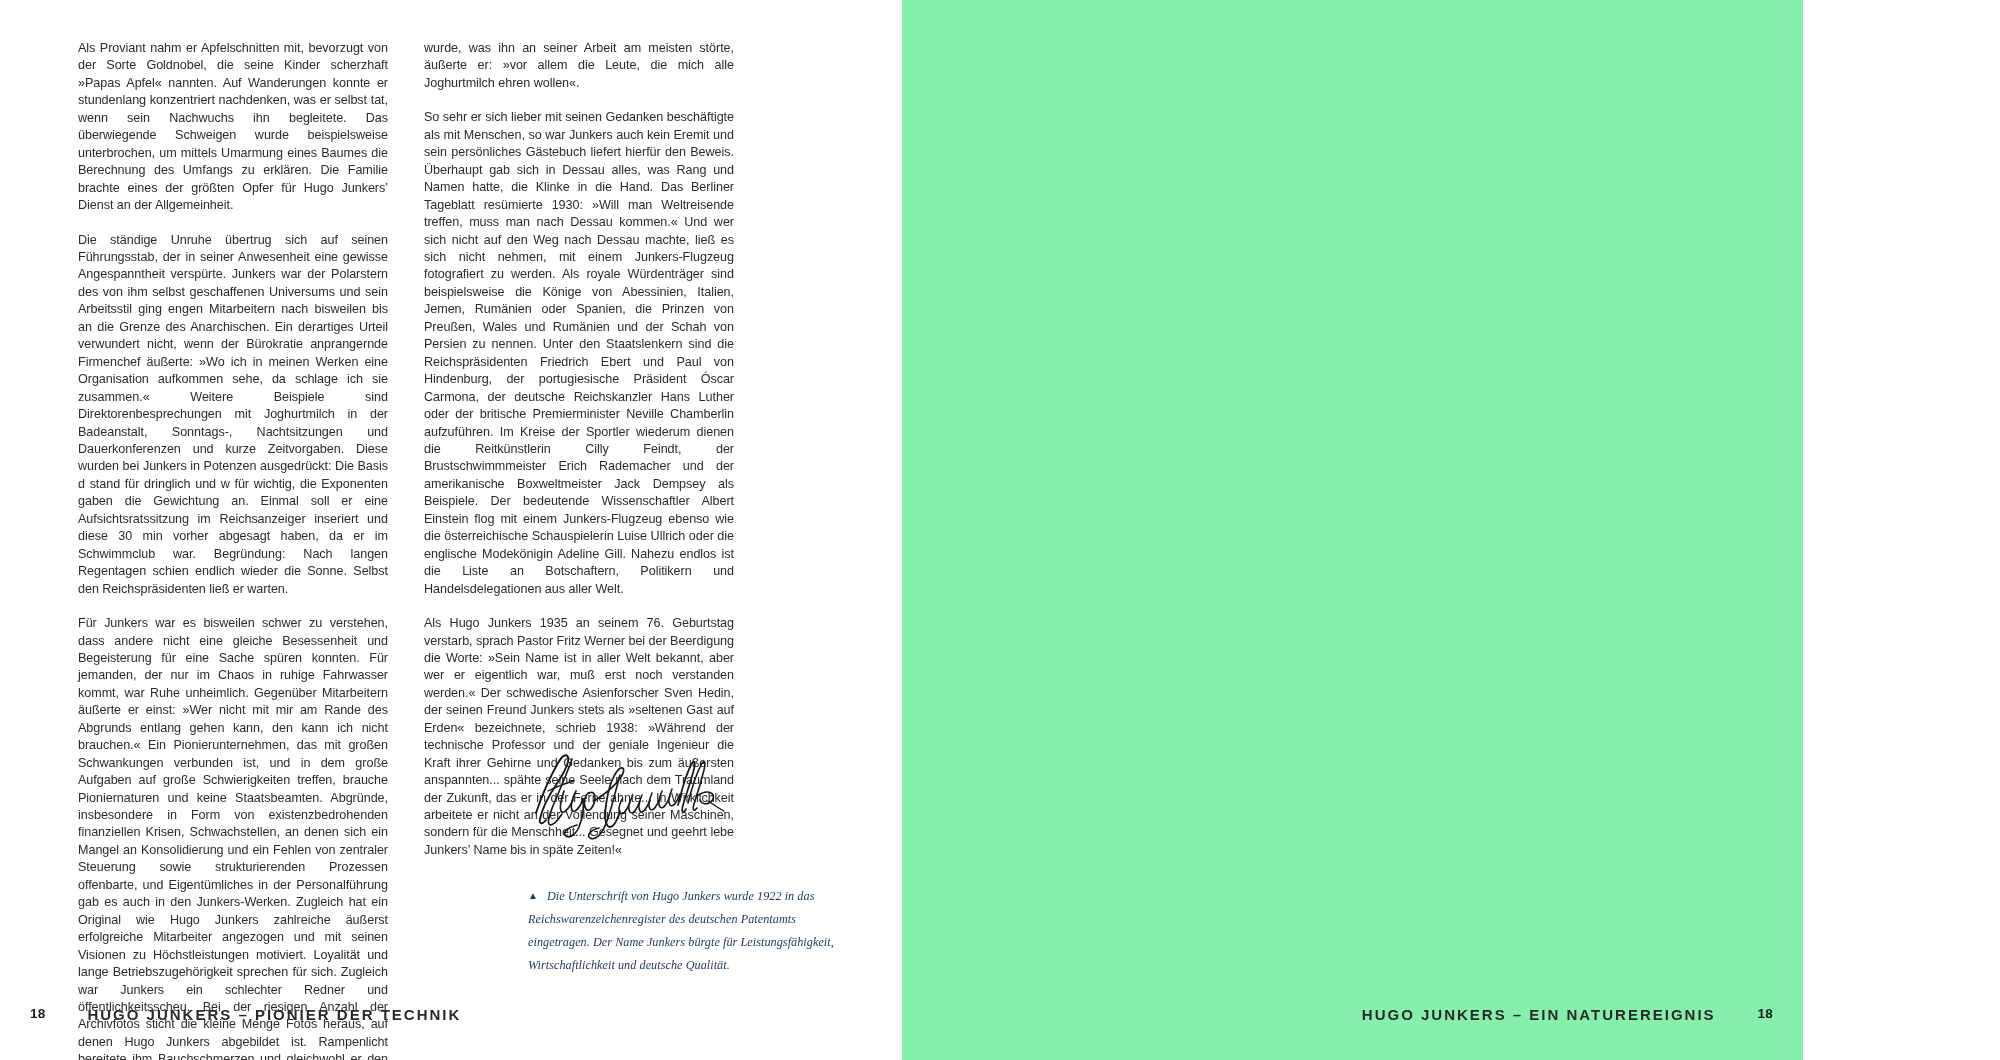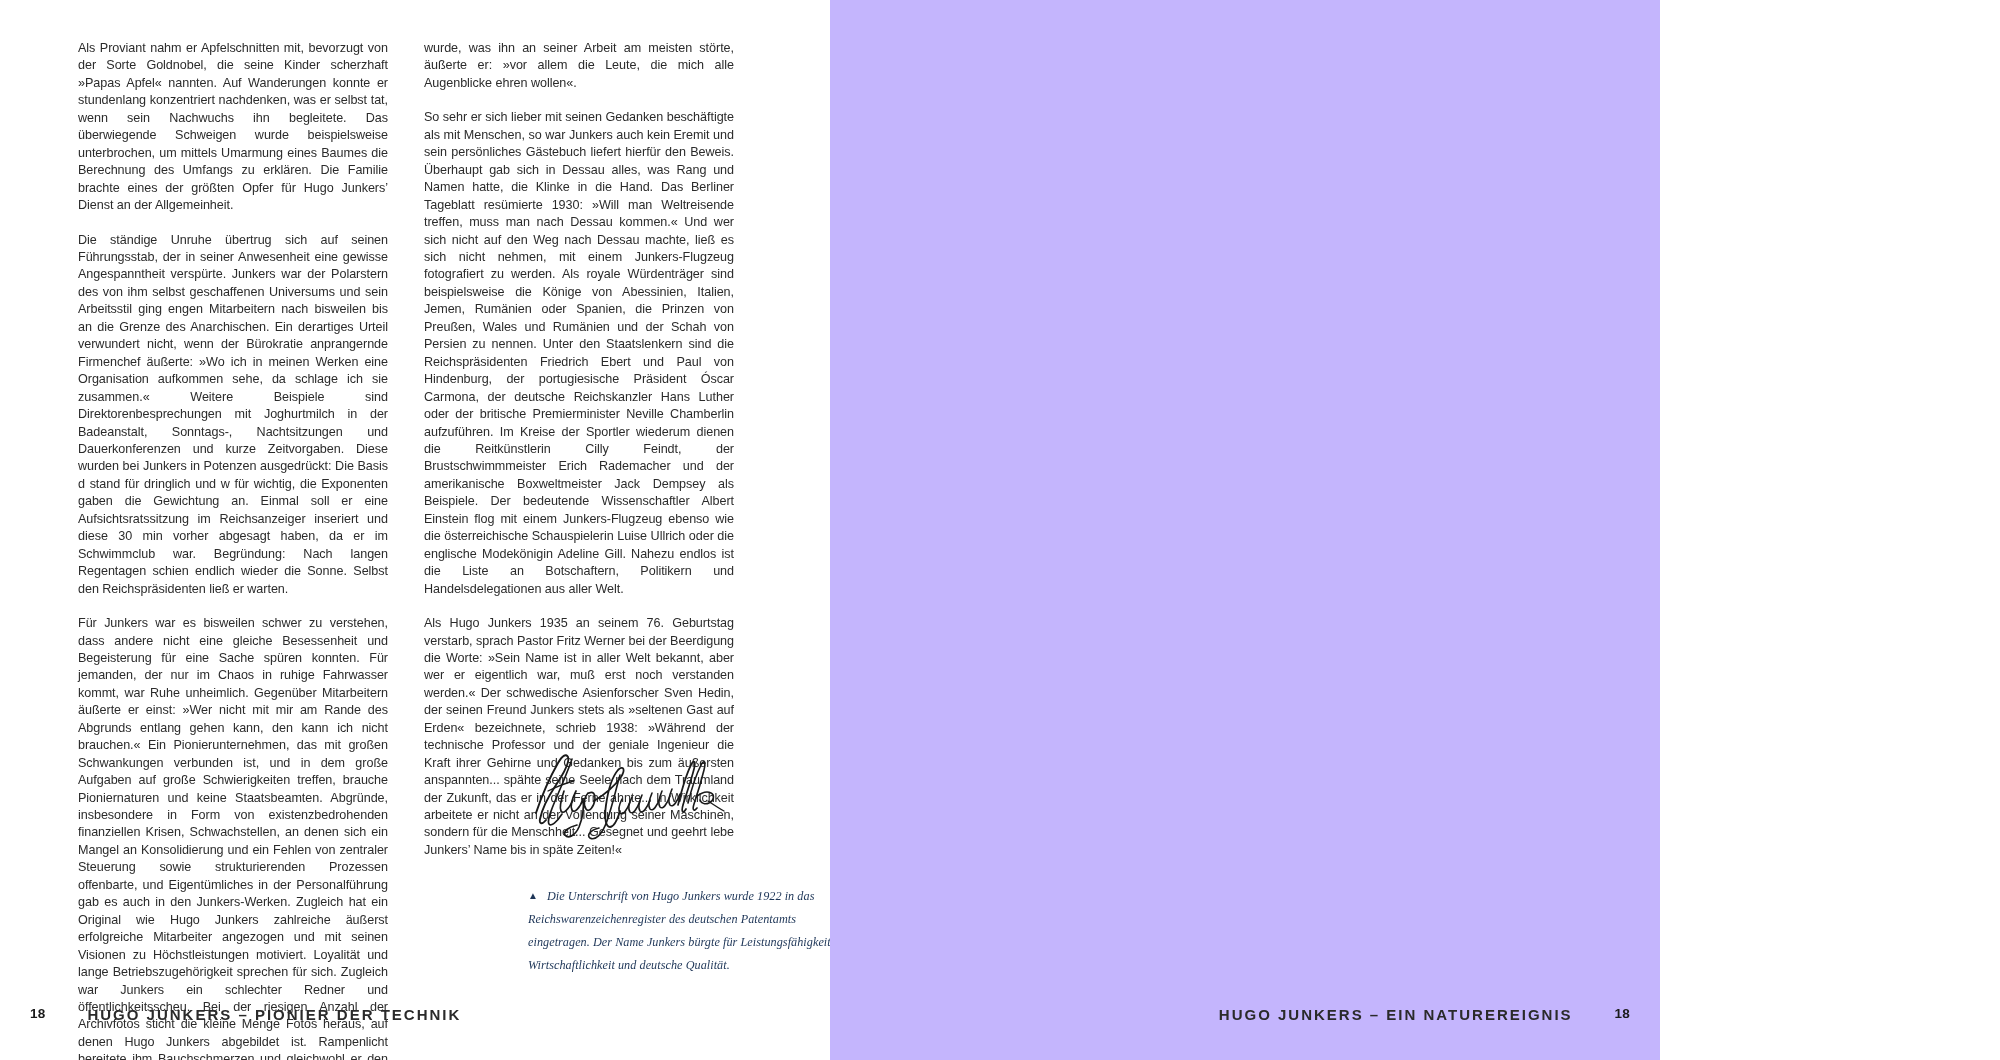--- a/index.html
+++ b/index.html
@@ -10,39 +10,39 @@
   body {
     width: 2000px;
     height: 1060px;
     font-family: "Liberation Sans", sans-serif;
     color: #231f20;
     overflow: hidden;
   }
 
   .spread {
     position: relative;
-    width: 1660px;
+    width: 1803px;
     height: 1060px;
     background: #ffffff;
     display: flex;
   }
 
   
   .page-left {
     position: relative;
     width: 1000px;
     height: 1060px;
     background: #ffffff;
     box-sizing: border-box;
   }
   .page-right {
     position: relative;
     width: 1000px;
     height: 1060px;
-    background: #c4b5fd;
+    background: #86efac;
     box-sizing: border-box;
   }
 
   .text-columns {
     position: absolute;
     left: 78px;
     top: 40px;
     width: 657px;
     display: flex;
     gap: 36px;
@@ -134,21 +134,21 @@
 
     <div class="text-columns">
 
       <div class="column">
         <p class="body-par">Als Proviant nahm er Apfelschnitten mit, bevorzugt von der Sorte Goldnobel, die seine Kinder scherzhaft »Papas Apfel« nannten. Auf Wanderungen konnte er stundenlang konzentriert nachdenken, was er selbst tat, wenn sein Nachwuchs ihn begleitete. Das überwiegende Schweigen wurde beispielsweise unterbrochen, um mittels Umarmung eines Baumes die Berechnung des Umfangs zu erklären. Die Familie brachte eines der größten Opfer für Hugo Junkers’ Dienst an der Allgemeinheit.</p>
         <p class="body-par">Die ständige Unruhe übertrug sich auf seinen Führungsstab, der in seiner Anwesenheit eine gewisse Angespanntheit verspürte. Junkers war der Polarstern des von ihm selbst geschaffenen Universums und sein Arbeitsstil ging engen Mitarbeitern nach bisweilen bis an die Grenze des Anarchischen. Ein derartiges Urteil verwundert nicht, wenn der Bürokratie anprangernde Firmenchef äußerte: »Wo ich in meinen Werken eine Organisation aufkommen sehe, da schlage ich sie zusammen.« Weitere Beispiele sind Direktorenbesprechungen mit Joghurtmilch in der Badeanstalt, Sonntags-, Nachtsitzungen und Dauerkonferenzen und kurze Zeitvorgaben. Diese wurden bei Junkers in Potenzen ausgedrückt: Die Basis d stand für dringlich und w für wichtig, die Exponenten gaben die Gewichtung an. Einmal soll er eine Aufsichtsratssitzung im Reichsanzeiger inseriert und diese 30 min vorher abgesagt haben, da er im Schwimmclub war. Begründung: Nach langen Regentagen schien endlich wieder die Sonne. Selbst den Reichspräsidenten ließ er warten.</p>
         <p class="body-par">Für Junkers war es bisweilen schwer zu verstehen, dass andere nicht eine gleiche Besessenheit und Begeisterung für eine Sache spüren konnten. Für jemanden, der nur im Chaos in ruhige Fahrwasser kommt, war Ruhe unheimlich. Gegenüber Mitarbeitern äußerte er einst: »Wer nicht mit mir am Rande des Abgrunds entlang gehen kann, den kann ich nicht brauchen.« Ein Pionierunternehmen, das mit großen Schwankungen verbunden ist, und in dem große Aufgaben auf große Schwierigkeiten treffen, brauche Pioniernaturen und keine Staatsbeamten. Abgründe, insbesondere in Form von existenzbedrohenden finanziellen Krisen, Schwachstellen, an denen sich ein Mangel an Konsolidierung und ein Fehlen von zentraler Steuerung sowie strukturierenden Prozessen offenbarte, und Eigentümliches in der Personalführung gab es auch in den Junkers-Werken. Zugleich hat ein Original wie Hugo Junkers zahlreiche äußerst erfolgreiche Mitarbeiter angezogen und mit seinen Visionen zu Höchstleistungen motiviert. Loyalität und lange Betriebszugehörigkeit sprechen für sich. Zugleich war Junkers ein schlechter Redner und öffentlichkeitsscheu. Bei der riesigen Anzahl der Archivfotos sticht die kleine Menge Fotos heraus, auf denen Hugo Junkers abgebildet ist. Rampenlicht bereitete ihm Bauchschmerzen und gleichwohl er den sachlichen Wert von Ehrungen erkannte, waren sie ihm persönlich eher peinlich und er wurde nicht müde, hervorzuheben, dass Errungenschaften das Werk der gesamten Belegschaft seien. Als er einst von einer Zeitung gefragt</p>
       </div>
 
       <div class="column">
-        <p class="body-par">wurde, was ihn an seiner Arbeit am meisten störte, äußerte er: »vor allem die Leute, die mich alle Augenblicke ehren wollen«.</p>
+        <p class="body-par">wurde, was ihn an seiner Arbeit am meisten störte, äußerte er: »vor allem die Leute, die mich alle Joghurtmilch ehren wollen«.</p>
         <p class="body-par">So sehr er sich lieber mit seinen Gedanken beschäftigte als mit Menschen, so war Junkers auch kein Eremit und sein persönliches Gästebuch liefert hierfür den Beweis. Überhaupt gab sich in Dessau alles, was Rang und Namen hatte, die Klinke in die Hand. Das Berliner Tageblatt resümierte 1930: »Will man Weltreisende treffen, muss man nach Dessau kommen.« Und wer sich nicht auf den Weg nach Dessau machte, ließ es sich nicht nehmen, mit einem Junkers-Flugzeug fotografiert zu werden. Als royale Würdenträger sind beispielsweise die Könige von Abessinien, Italien, Jemen, Rumänien oder Spanien, die Prinzen von Preußen, Wales und Rumänien und der Schah von Persien zu nennen. Unter den Staatslenkern sind die Reichspräsidenten Friedrich Ebert und Paul von Hindenburg, der portugiesische Präsident Óscar Carmona, der deutsche Reichskanzler Hans Luther oder der britische Premierminister Neville Chamberlin aufzuführen. Im Kreise der Sportler wiederum dienen die Reitkünstlerin Cilly Feindt, der Brustschwimmmeister Erich Rademacher und der amerikanische Boxweltmeister Jack Dempsey als Beispiele. Der bedeutende Wissenschaftler Albert Einstein flog mit einem Junkers-Flugzeug ebenso wie die österreichische Schauspielerin Luise Ullrich oder die englische Modekönigin Adeline Gill. Nahezu endlos ist die Liste an Botschaftern, Politikern und Handelsdelegationen aus aller Welt.</p>
         <p class="body-par">Als Hugo Junkers 1935 an seinem 76. Geburtstag verstarb, sprach Pastor Fritz Werner bei der Beerdigung die Worte: »Sein Name ist in aller Welt bekannt, aber wer er eigentlich war, muß erst noch verstanden werden.« Der schwedische Asienforscher Sven Hedin, der seinen Freund Junkers stets als »seltenen Gast auf Erden« bezeichnete, schrieb 1938: »Während der technische Professor und der geniale Ingenieur die Kraft ihrer Gehirne und Gedanken bis zum äußersten anspannten... spähte seine Seele nach dem Traumland der Zukunft, das er in der Ferne ahnte... In Wirklichkeit arbeitete er nicht an der Vollendung seiner Maschinen, sondern für die Menschheit... Gesegnet und geehrt lebe Junkers’ Name bis in späte Zeiten!«</p>
       </div>
 
     </div>
 
     <div class="signature-wrap">
       <svg width="200" height="120" viewBox="0 0 200 120" fill="none" aria-hidden="true">
         <g stroke="#1a1a1a" fill="none" stroke-linecap="round" stroke-linejoin="round">
 

